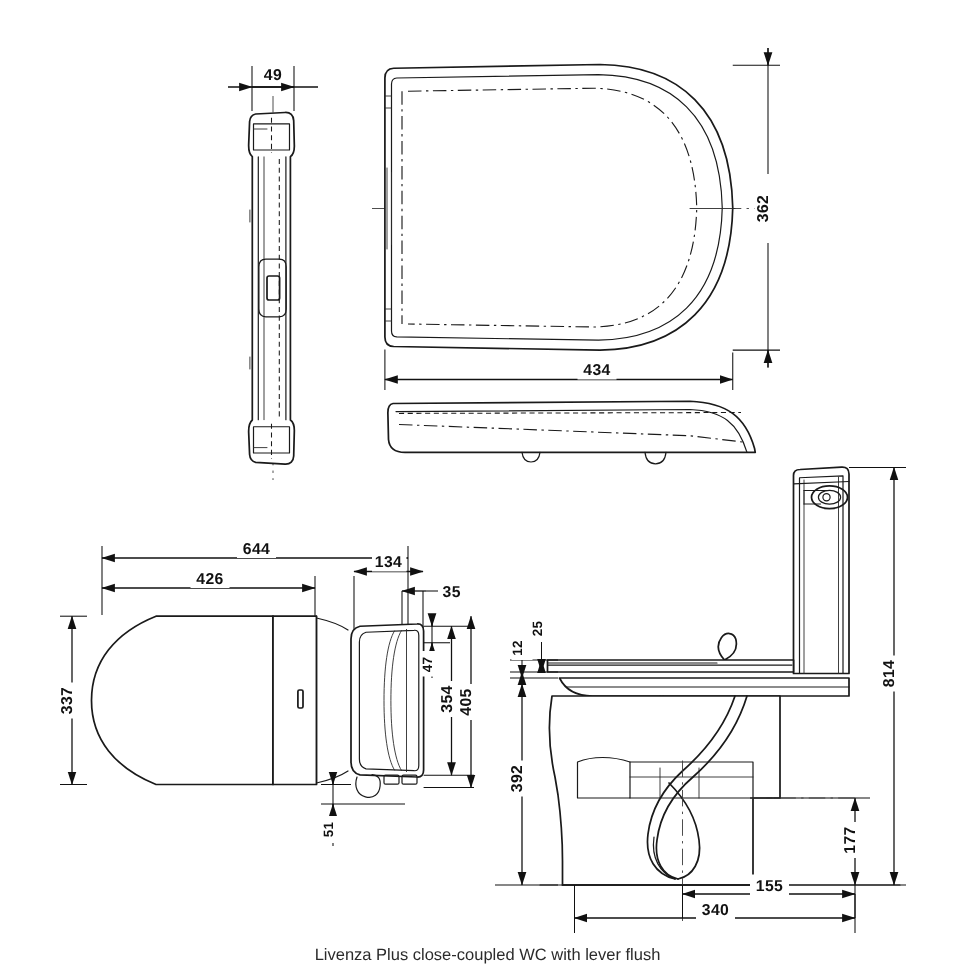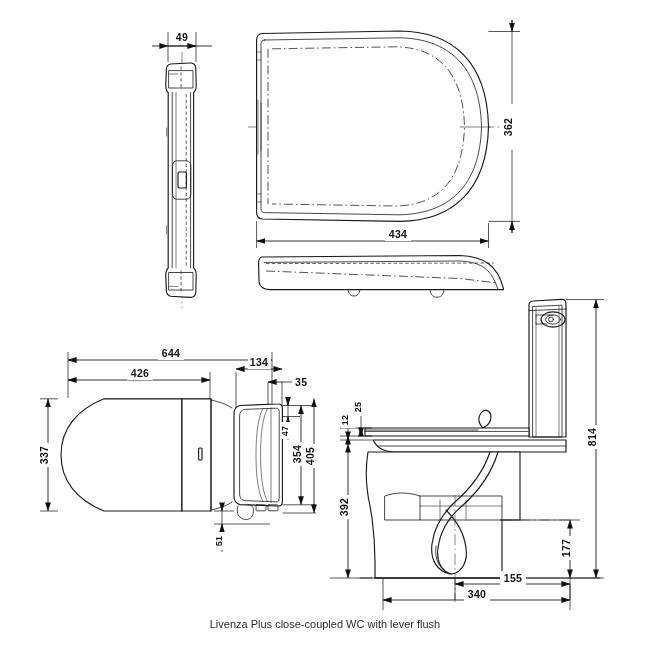--- a/index.html
+++ b/index.html
@@ -11,21 +11,21 @@
   body {
     width: 650px;
     height: 650px;
     font-family: "Liberation Sans", sans-serif;
     overflow: hidden;
     position: relative;
   }
   #drawing-root {
     position: absolute;
     left: 0;
-    top: 0;
+    top: 12px;
     width: 650px;
     height: 526px;
     text-decoration: underline;
   }
   svg.dwg {
     display: block;
     width: 650px;
     height: 650px;
     background: #ffffff;
   }

